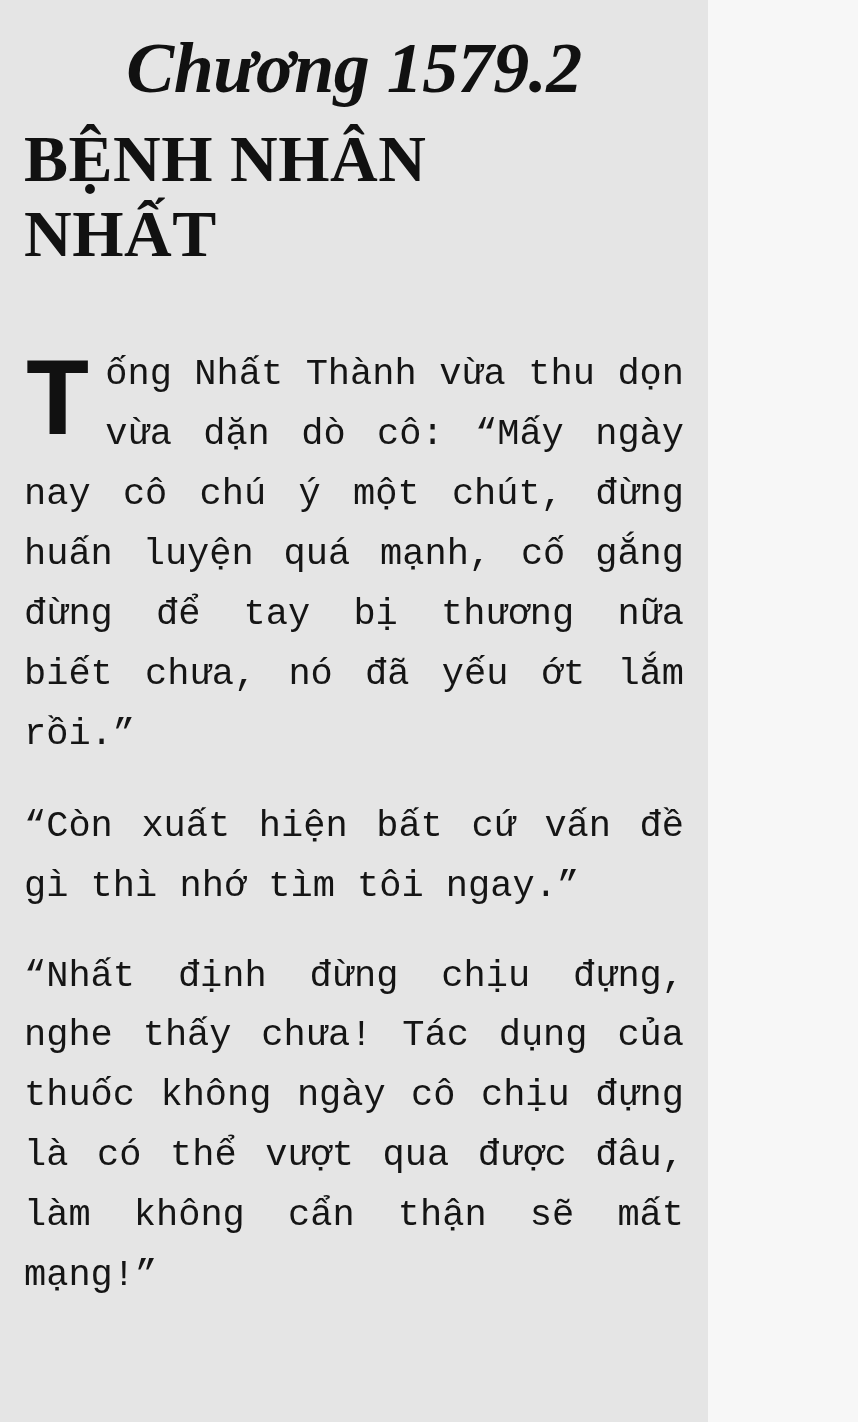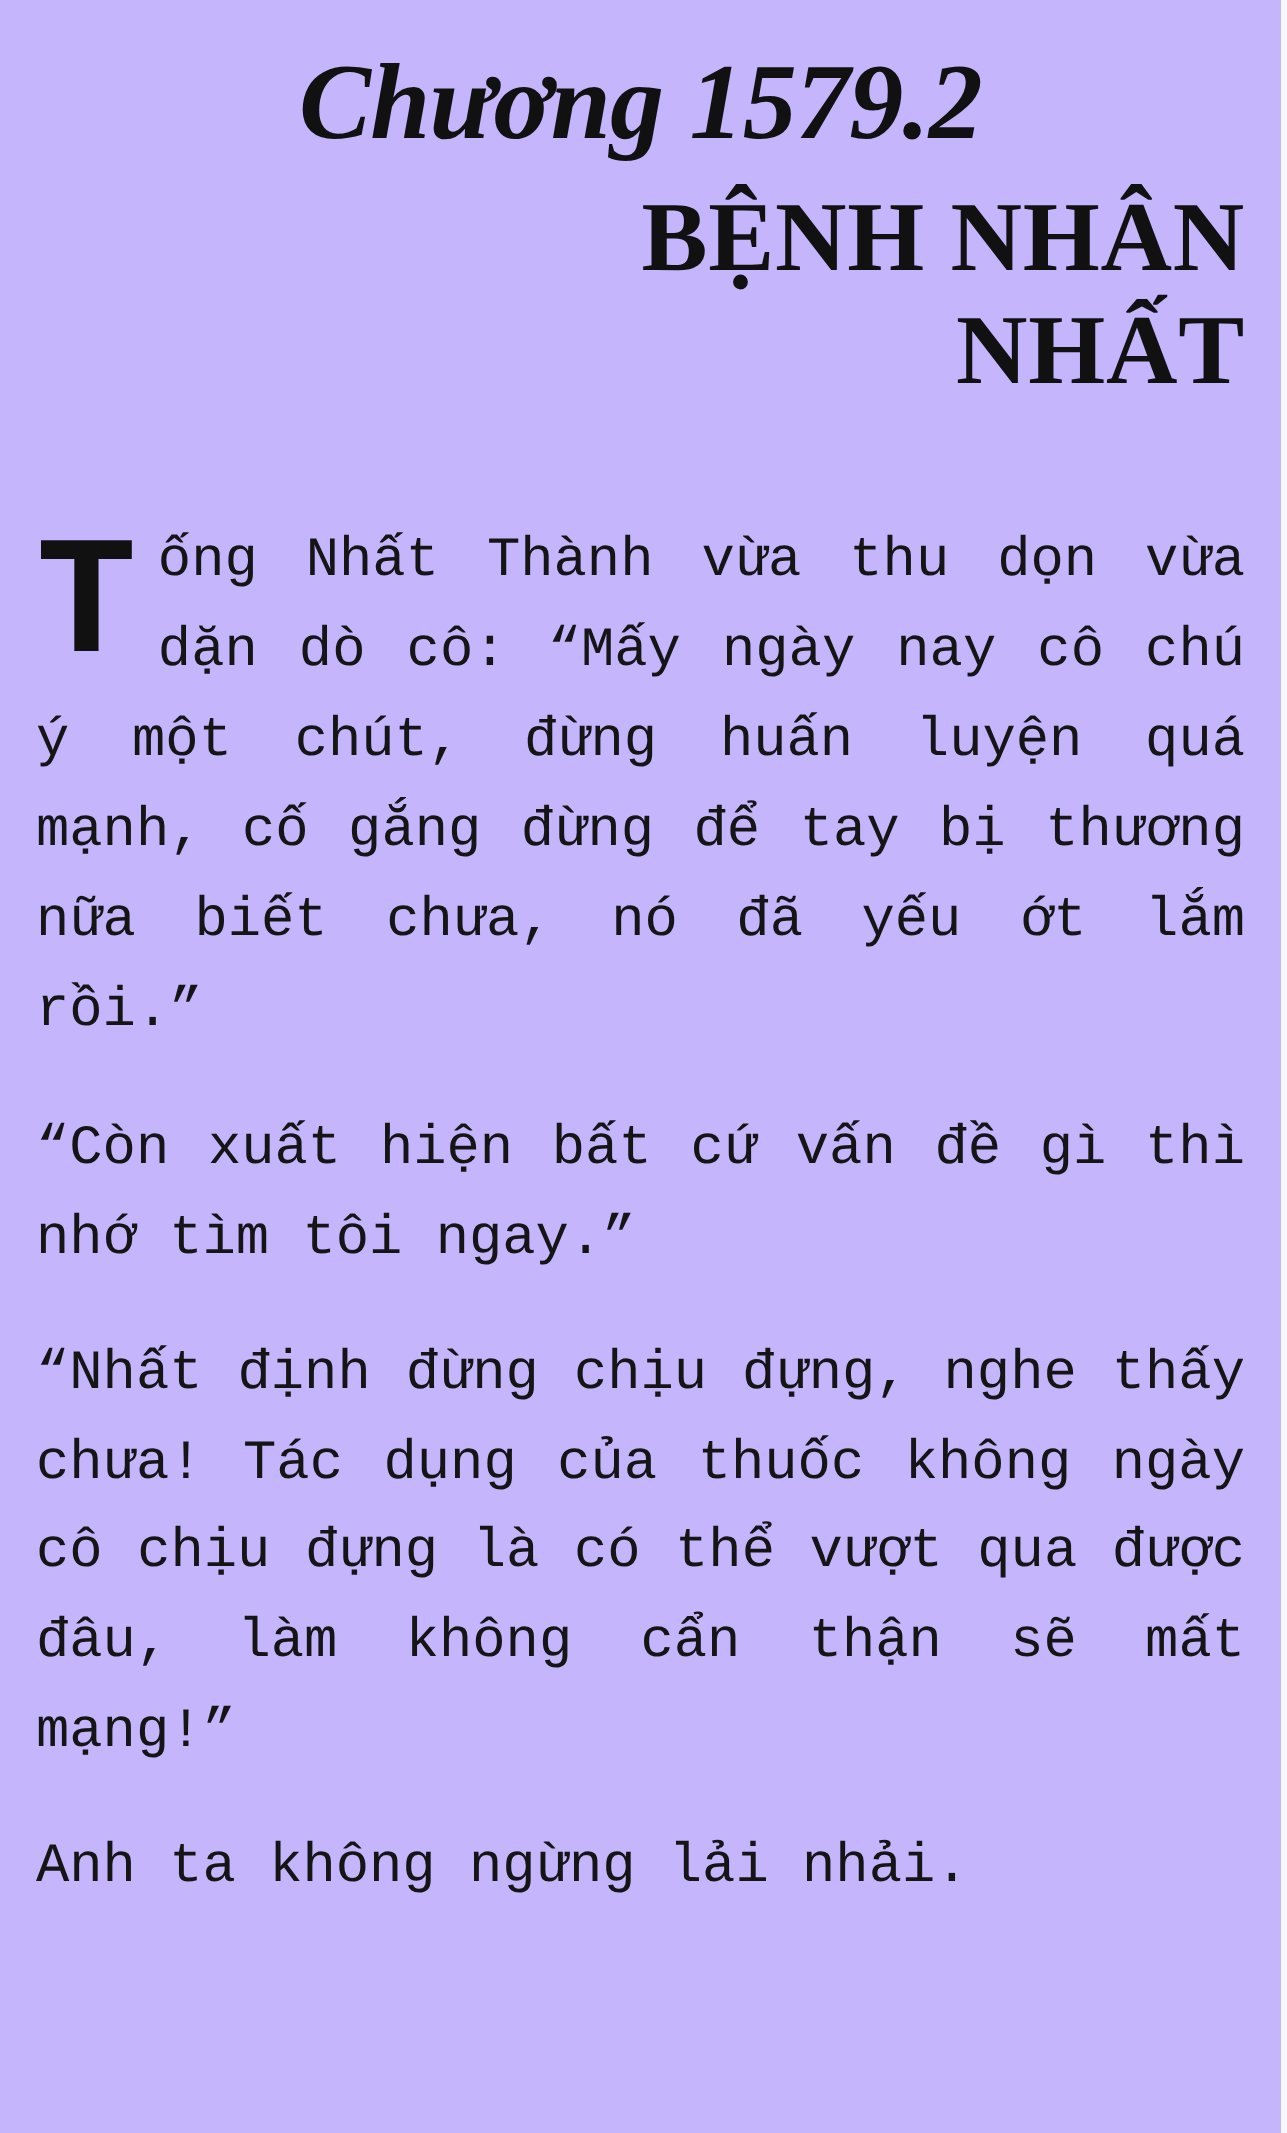--- a/index.html
+++ b/index.html
@@ -8,38 +8,38 @@
     background: #f7f7f7;
   }
   body {
     width: 858px;
     height: 1422px;
     overflow: hidden;
     font-family: "Liberation Serif", "DejaVu Serif", serif;
     color: #1a1a1a;
   }
   .page {
-    width: 854px;
+    width: 708px;
     min-height: 1422px;
     box-sizing: border-box;
     padding: 18px 24px 0 24px;
-    background: #c4b5fd;
+    background: #e5e5e5;
   }
   .chapter-number {
     text-align: center;
     font-style: italic;
     font-weight: 700;
     font-size: 72px;
     line-height: 1.12;
     letter-spacing: -0.5px;
     margin: 10px 0 4px 0;
     color: #111;
   }
   .chapter-title {
-    text-align: right;
+    text-align: left;
     font-weight: 700;
     font-size: 66px;
     line-height: 1.14;
     letter-spacing: 0.5px;
     margin: 12px 0 0 0;
     color: #111;
     text-transform: uppercase;
   }
   .body-text {
     margin-top: 74px;
@@ -79,16 +79,15 @@
 
   <h2 class="chapter-title">
     <div>BỆNH NHÂN</div>
     <div>NHẤT</div>
   </h2>
 
   <div class="body-text">
     <p class="para first-para">Tống Nhất Thành vừa thu dọn vừa dặn dò cô: “Mấy ngày nay cô chú ý một chút, đừng huấn luyện quá mạnh, cố gắng đừng để tay bị thương nữa biết chưa, nó đã yếu ớt lắm rồi.”</p>
     <p class="para">“Còn xuất hiện bất cứ vấn đề gì thì nhớ tìm tôi ngay.”</p>
     <p class="para">“Nhất định đừng chịu đựng, nghe thấy chưa! Tác dụng của thuốc không ngày cô chịu đựng là có thể vượt qua được đâu, làm không cẩn thận sẽ mất mạng!”</p>
-    <p class="para">Anh ta không ngừng lải nhải.</p>
   </div>
 
 </div>
 
 </body></html>

